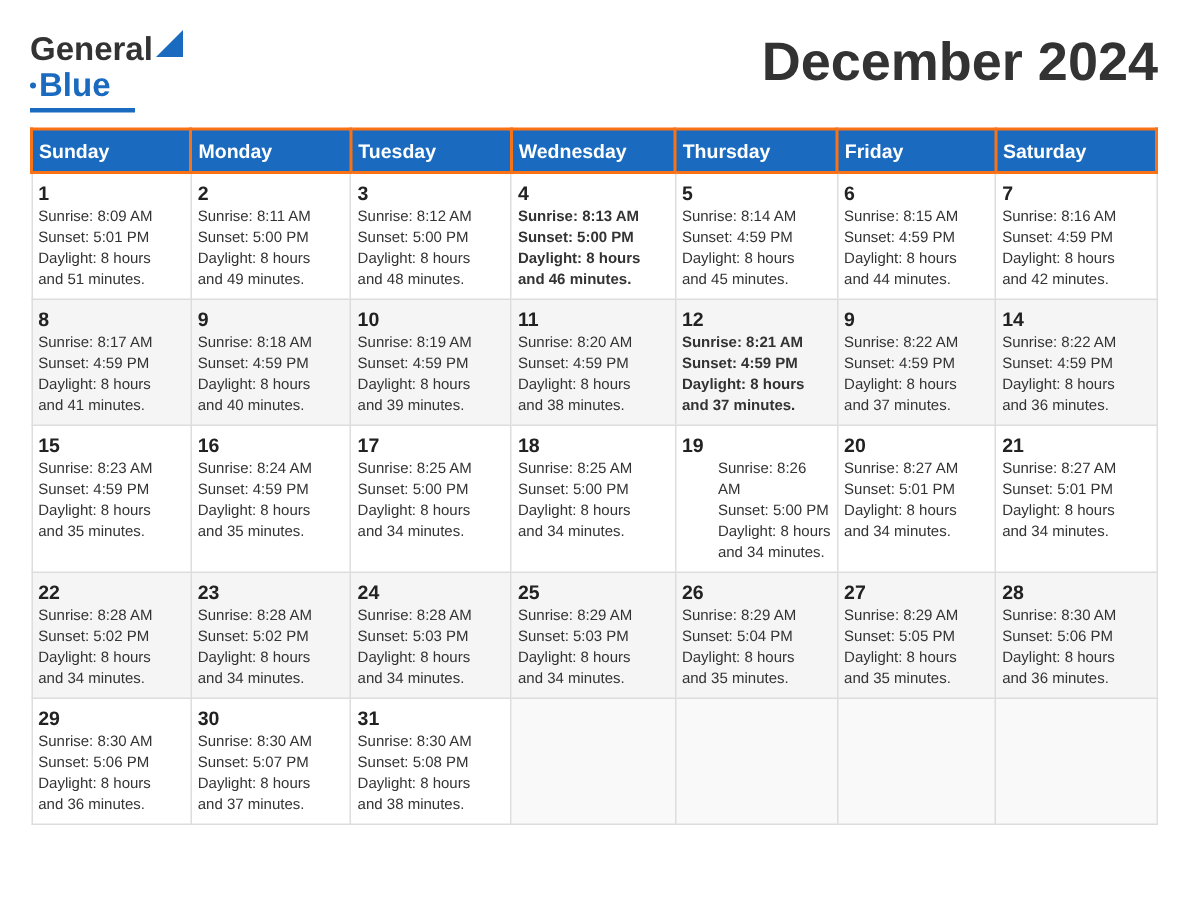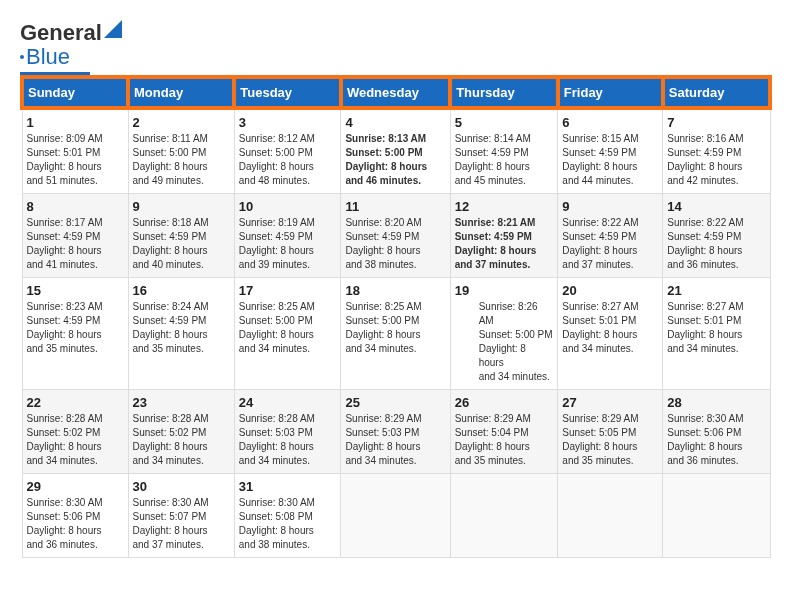--- a/index.html
+++ b/index.html
@@ -7,20 +7,21 @@
       font-family: Arial, sans-serif;
       background: #fff;
       width: 792px;
       min-height: 612px;
       padding: 20px;
     }
     .header {
       display: flex;
       justify-content: space-between;
       align-items: flex-start;
+      margin-bottom: 10px;
     }
     .logo {
       display: flex;
       flex-direction: column;
       align-items: flex-start;
     }
     .logo-line {
       width: 70px;
       height: 3px;
       background: #1a6bbf;
@@ -34,21 +35,21 @@
       border-collapse: collapse;
       font-size: 11px;
     }
     .calendar thead th {
       background: #1a6bbf;
       color: #fff;
       padding: 6px 4px;
       text-align: left;
       font-size: 13px;
       font-weight: bold;
-      border: 4px solid #f97316;
+      border: 2px solid #f97316;
     }
     .calendar tbody tr { border-bottom: 1px solid #ccc; }
     .calendar tbody td {
       vertical-align: top;
       padding: 5px 4px;
       border: 1px solid #ddd;
       width: 113px;
       min-height: 80px;
       background: #fff;
     }
@@ -75,25 +76,26 @@
     <div style="display:flex;align-items:center;">
       <span style="font-size:22px;font-weight:bold;color:#333;">General</span>
       <div style="display:inline-block;margin-left:2px;position:relative;top:-2px;">
         <svg width="18" height="18" viewBox="0 0 18 18">
           <polygon points="0,18 18,0 18,18" fill="#1a6bbf"></polygon>
         </svg>
       </div>
     </div>
     <div style="display:flex;align-items:center;margin-top:-2px;">
       <div style="width:4px;height:4px;background:#1a6bbf;border-radius:50%;margin-right:2px;"></div>
-      <span style="font-size:22px;font-weight:normal;color:#1a6bbf;">Blue</span>
+      <span style="font-size:22px;font-weight:bold;color:#1a6bbf;">Blue</span>
     </div>
     <div class="logo-line"></div>
   </div>
   <div class="title-block">
+    <h1>December 2024</h1>
   </div>
 </div>
 
 <table class="calendar">
   <thead>
     <tr id="calendar-header-row">
         <th>Sunday</th>
         <th>Monday</th>
         <th>Tuesday</th>
         <th>Wednesday</th>

